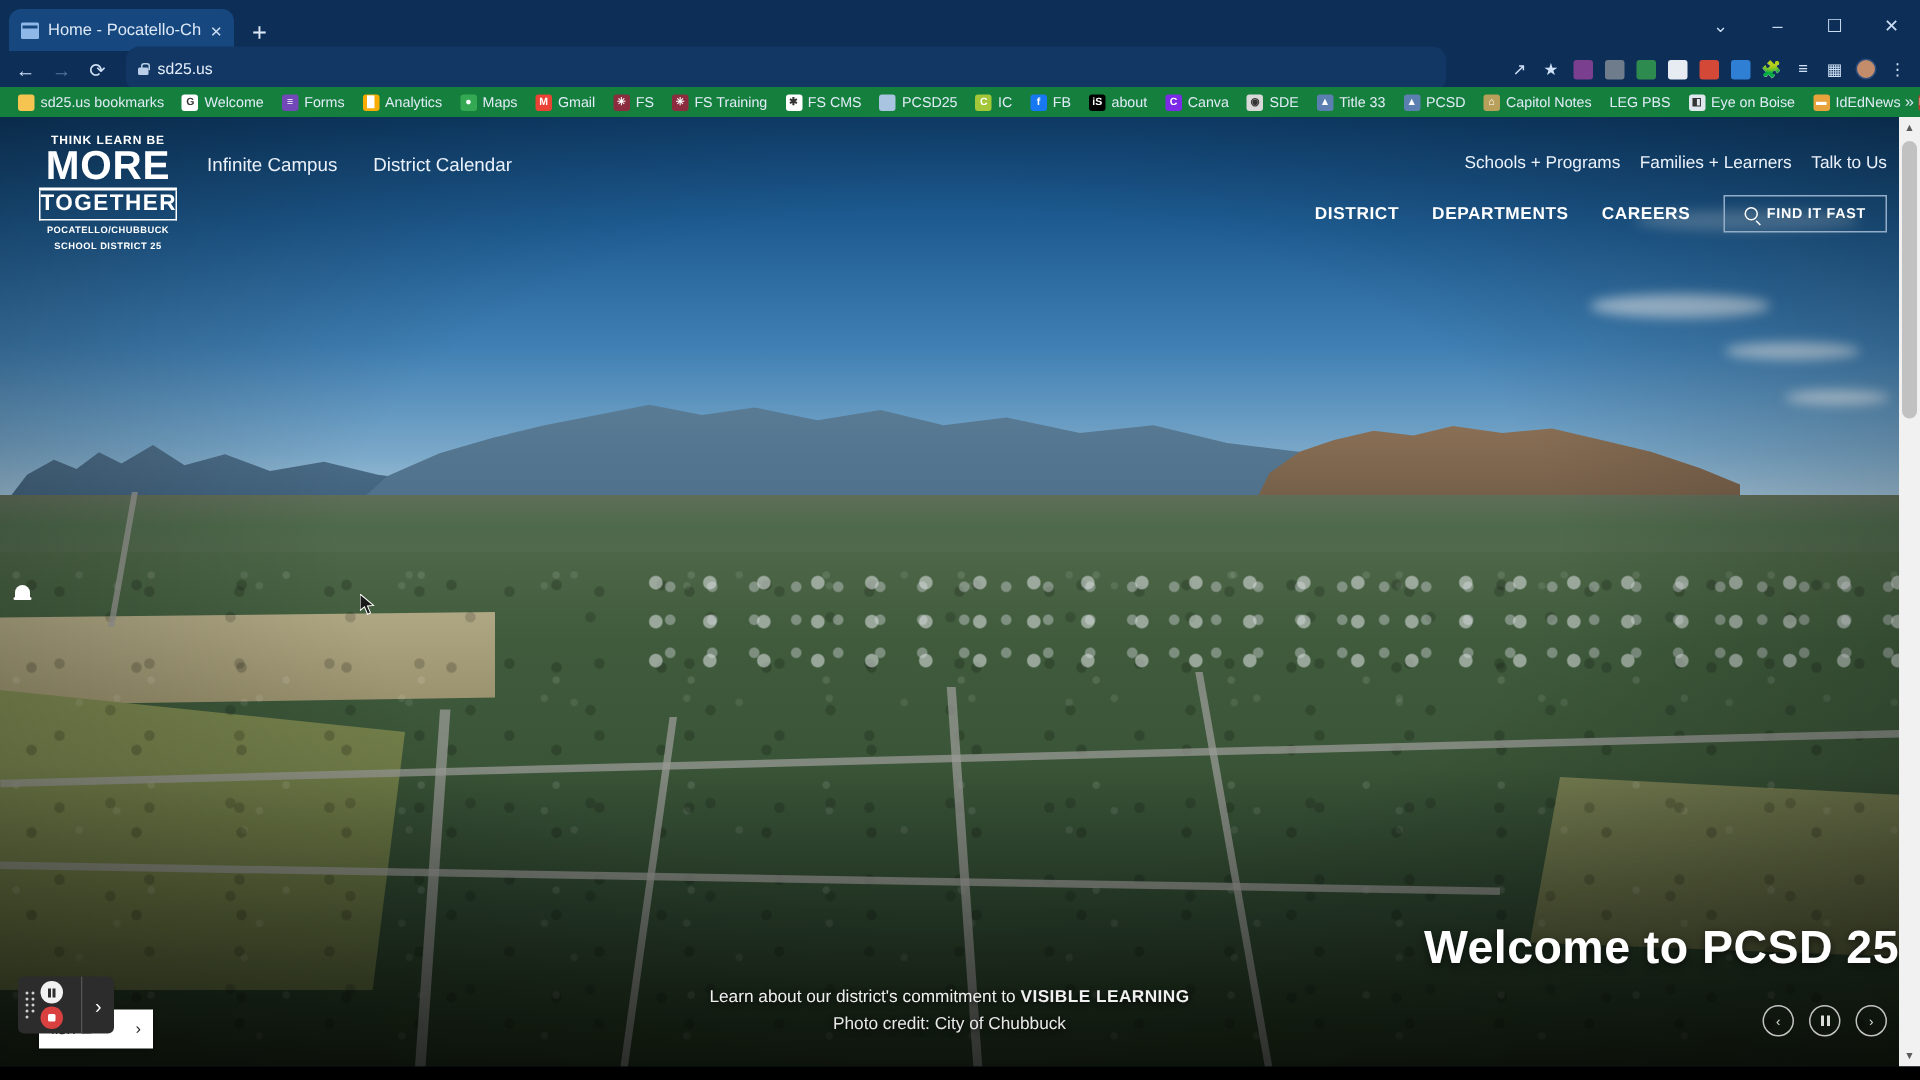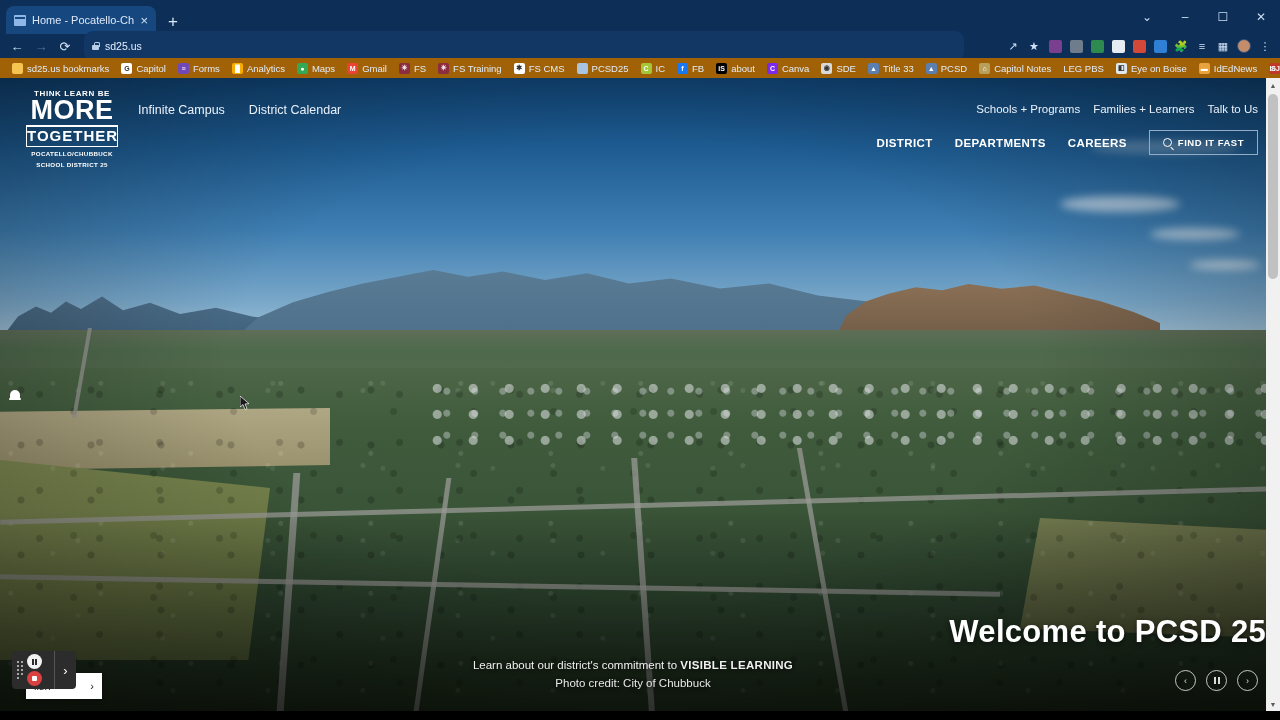--- a/index.html
+++ b/index.html
@@ -27,21 +27,21 @@
              padding:0 8px; gap:6px; margin:0 6px; max-width:880px; }
   .lock { width:7px; height:8px; position:relative; flex:0 0 auto; }
   .lock::before{content:"";position:absolute;left:0;bottom:0;width:7px;height:5px;background:#b9cfe8;border-radius:1px;}
   .lock::after{content:"";position:absolute;left:1.5px;top:0;width:4px;height:4px;border:1.2px solid #b9cfe8;border-bottom:none;border-radius:2px 2px 0 0;}
   .url { color:#e4eefb; font-size:10.5px; }
   .tb-icons { display:flex; align-items:center; gap:3px; margin-left:auto; }
   .tbi { width:18px; height:18px; display:flex; align-items:center; justify-content:center; color:#cfe1f6; font-size:11px; }
   .ext { width:13px; height:13px; border-radius:2px; }
   .avatar { width:14px; height:14px; border-radius:50%; background:#c38c6a; border:1px solid #2a4d7d; }
 
-  .bookmarks { height:20px; background:#a16207; display:flex; align-items:center; padding:0 6px; gap:0; overflow:hidden; position:relative; }
+  .bookmarks { height:20px; background:#15803d; display:flex; align-items:center; padding:0 6px; gap:0; overflow:hidden; position:relative; }
   .bm { display:flex; align-items:center; gap:4px; padding:0 6px; height:18px; white-space:nowrap; }
   .bm-label { color:#e1ebf8; font-size:9.5px; }
   .bmi { width:11px; height:11px; border-radius:2px; flex:0 0 auto; display:flex; align-items:center;
          justify-content:center; font-size:7px; color:#fff; font-weight:bold; }
   .bm-overflow { position:absolute; right:4px; color:#dbe7f6; font-size:11px; }
 
   
   .viewport { position:absolute; left:0; top:78px; width:1280px; height:633px; overflow:hidden; background:#000; }
 
   
@@ -229,21 +229,21 @@
     </div>
   </div>
 
   <div class="bookmarks" id="bookmarks-bar">
     <div class="bm">
         <div class="bmi" style="background: rgb(245, 196, 81); color: rgb(255, 255, 255);"></div>
         <div class="bm-label">sd25.us bookmarks</div>
       </div>
       <div class="bm">
         <div class="bmi" style="background: rgb(255, 255, 255); color: rgb(51, 51, 51);">G</div>
-        <div class="bm-label">Capitol</div>
+        <div class="bm-label">Welcome</div>
       </div>
       <div class="bm">
         <div class="bmi" style="background: rgb(114, 72, 185); color: rgb(255, 255, 255);">≡</div>
         <div class="bm-label">Forms</div>
       </div>
       <div class="bm">
         <div class="bmi" style="background: rgb(249, 171, 0); color: rgb(255, 255, 255);">█</div>
         <div class="bm-label">Analytics</div>
       </div>
       <div class="bm">

